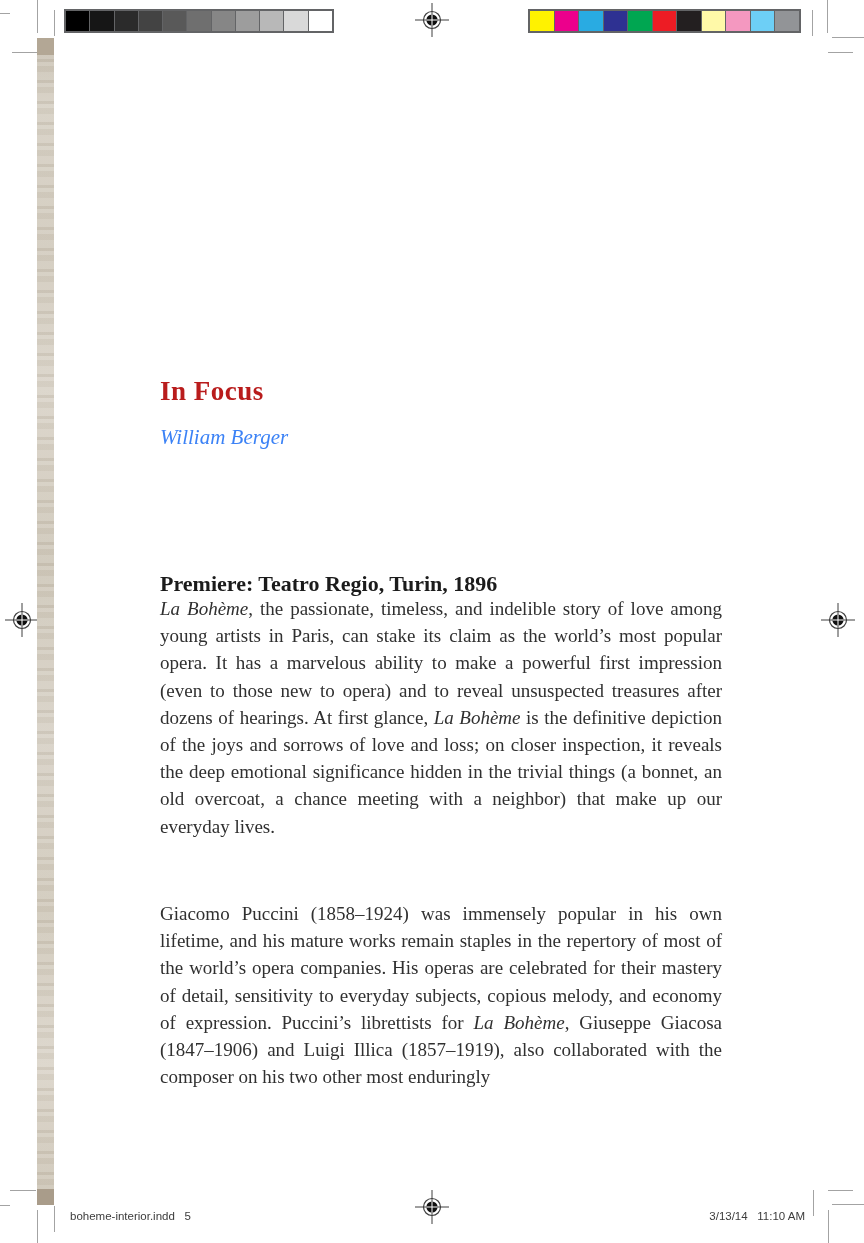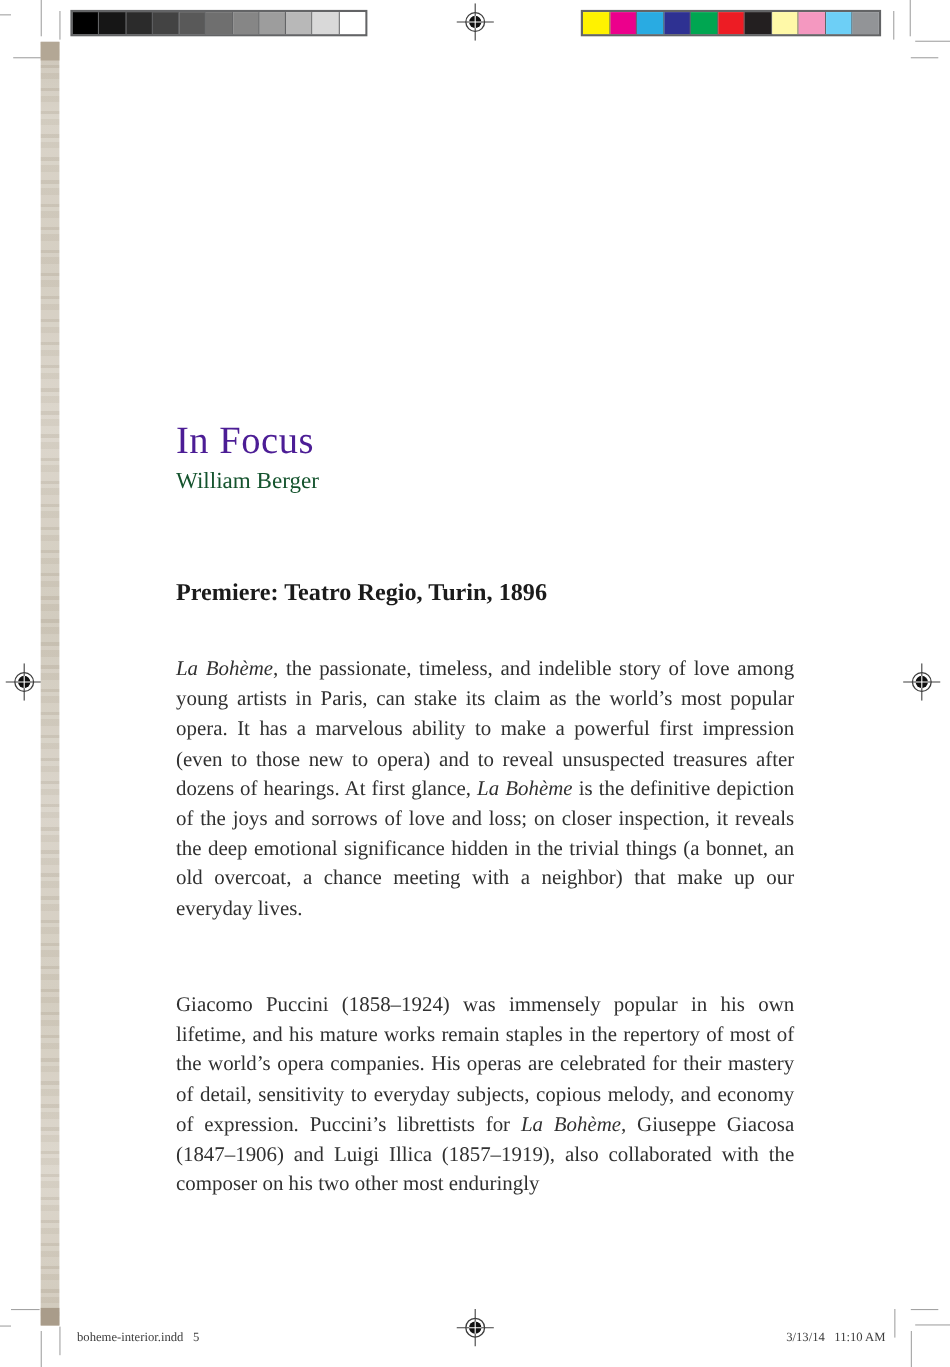--- a/index.html
+++ b/index.html
@@ -57,46 +57,46 @@
   }
   .paper-strip__cap-top, .paper-strip__cap-bottom {
     position: absolute; left: 0; width: 100%; z-index: 2;
   }
   .paper-strip__cap-top    { top: 0; height: 17px; background: #b3a795; }
   .paper-strip__cap-bottom { bottom: 0; height: 16px; background: #a99c8a; }
 
   
   .page-title {
     position: absolute; left: 160px; top: 358px;
-    font-size: 35px; font-weight: 400; color: #4c1d95;
+    font-size: 27px; font-weight: 700; color: #b91c1c;
     letter-spacing: 0.5px;
   }
   .byline {
     position: absolute; left: 160px; top: 425px;
-    font-size: 21px; color: #14532d;
+    font-size: 21px; font-style: italic; color: #3b82f6;
   }
   .section-heading {
     position: absolute; left: 160px; width: 562px;
     font-size: 22px; font-weight: 700; color: #1b1b1b;
   }
-  .section-heading--premiere { top: 507px; }
+  .section-heading--premiere { top: 553px; }
   .section-heading--creators { top: 839px; }
   .body-para {
     position: absolute; left: 160px; width: 562px;
     font-size: 19px; line-height: 27.2px;
     text-align: justify; color: #303030;
   }
   .body-para--one { top: 576px; }
   .body-para--two { top: 881px; }
   .it { font-style: italic; }
 
   
   .slug {
     position: absolute; top: 1210px;
-    font-family: Liberation Serif, serif;
+    font-family: Liberation Sans, sans-serif;
     font-size: 11.5px; color: #3c3c3c;
     white-space: pre;
   }
   .slug--left  { left: 70px; }
   .slug--right { right: 59px; }
 </style>
 </head>
 <body>
 
 <div class="canvas">

